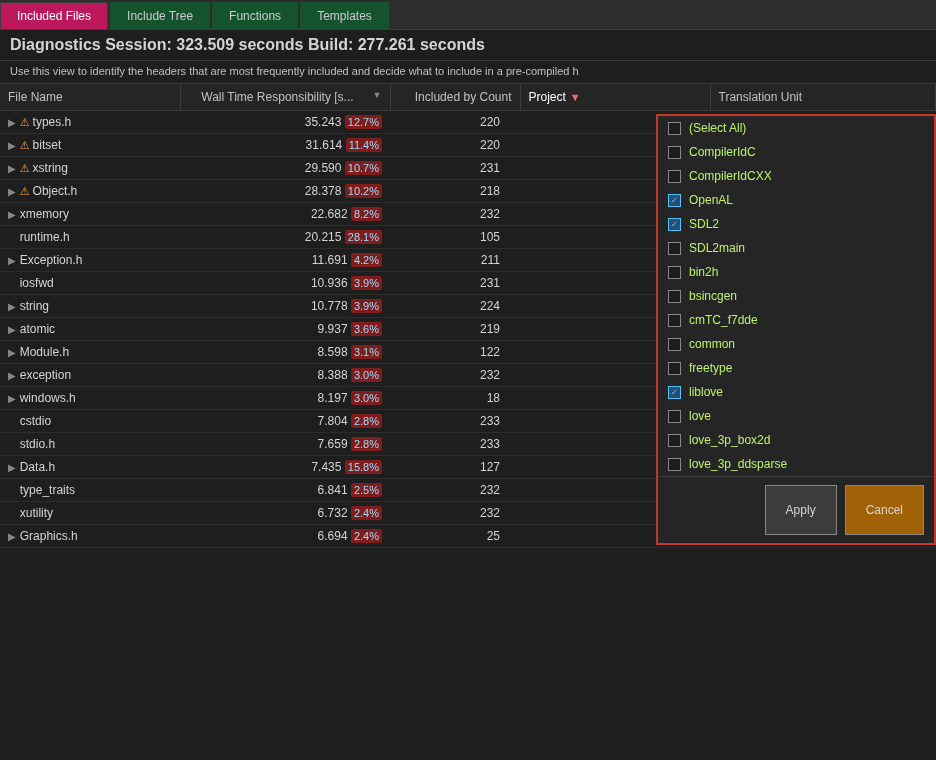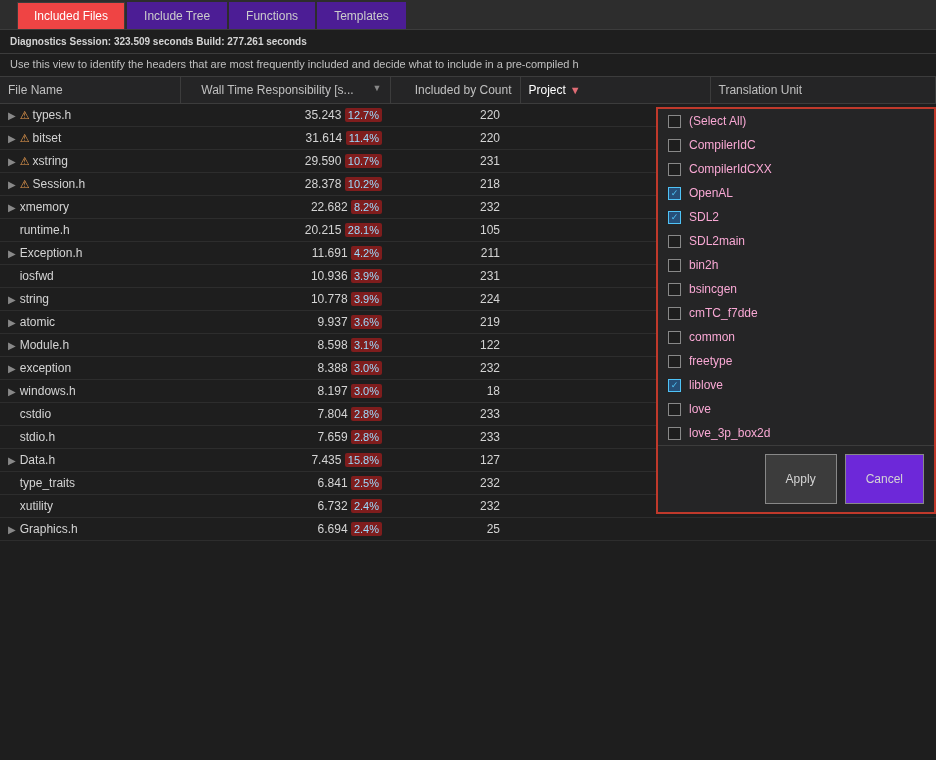--- a/index.html
+++ b/index.html
@@ -20,34 +20,33 @@
       border-bottom: 1px solid #3c3c3c;
       padding-top: 2px;
     }
     .tab {
       padding: 6px 16px;
       cursor: pointer;
       border: 1px solid transparent;
       border-bottom: none;
       color: #ccc;
       font-size: 12px;
-      background: #4c1d95;
+      background: #14532d;
       margin-right: 2px;
     }
     .tab.active {
-      background: #ef4444;
+      background: #be185d;
       border-color: #3c3c3c;
       color: #fff;
-      margin-left: 17px;
     }
 
     
     .info-bar {
       padding: 6px 10px;
-      font-size: 10px;
+      font-size: 16px;
       font-weight: bold;
       color: #d4d4d4;
       border-bottom: 1px solid #3c3c3c;
     }
     .info-description {
       padding: 4px 10px 6px;
       font-size: 11px;
       color: #c0c0c0;
       border-bottom: 1px solid #3c3c3c;
     }
@@ -154,21 +153,21 @@
       flex: 1;
       overflow-y: auto;
       max-height: 480px;
     }
     .dropdown-item {
       display: flex;
       align-items: center;
       padding: 5px 10px;
       cursor: pointer;
       gap: 8px;
-      color: #f9a8d4;
+      color: #bef264;
       font-size: 12px;
     }
     .checkbox {
       width: 13px;
       height: 13px;
       border: 1px solid #888;
       background: #1e1e1e;
       display: flex;
       align-items: center;
       justify-content: center;
@@ -194,21 +193,21 @@
     .btn {
       padding: 17px 20px;
       font-size: 12px;
       cursor: pointer;
       border: 1px solid #888;
       background: #3c3c3c;
       color: #d4d4d4;
       min-width: 70px;
     }
     .btn-cancel {
-      background: #6d28d9;
+      background: #a16207;
     }
 
     
     .project-header {
       display: flex;
       align-items: center;
       gap: 4px;
       cursor: pointer;
       color: #fff;
     }
@@ -279,21 +278,21 @@
             <td></td>
           </tr>
           <tr>
             <td><span class="expand-arrow">▶</span><span class="warning-icon">⚠</span><span>xstring</span></td>
             <td>29.590 <span class="percent-badge">10.7%</span></td>
             <td>231</td>
             <td></td>
             <td></td>
           </tr>
           <tr>
-            <td><span class="expand-arrow">▶</span><span class="warning-icon">⚠</span><span>Session.h</span></td>
+            <td><span class="expand-arrow">▶</span><span class="warning-icon">⚠</span><span>Object.h</span></td>
             <td>28.378 <span class="percent-badge">10.2%</span></td>
             <td>218</td>
             <td></td>
             <td></td>
           </tr>
           <tr>
             <td><span class="expand-arrow">▶</span><span>xmemory</span></td>
             <td>22.682 <span class="percent-badge">8.2%</span></td>
             <td>232</td>
             <td></td>
@@ -451,20 +450,24 @@
           <div class="checkbox checked"></div>
           <span>liblove</span>
         </div>
         <div class="dropdown-item">
           <div class="checkbox"></div>
           <span>love</span>
         </div>
         <div class="dropdown-item">
           <div class="checkbox"></div>
           <span>love_3p_box2d</span>
+        </div>
+        <div class="dropdown-item">
+          <div class="checkbox"></div>
+          <span>love_3p_ddsparse</span>
         </div>
       </div>
     <div class="dropdown-buttons">
       <button class="btn">Apply</button>
       <button class="btn btn-cancel">Cancel</button>
     </div>
   </div>
 </div>
 
 </body></html>

